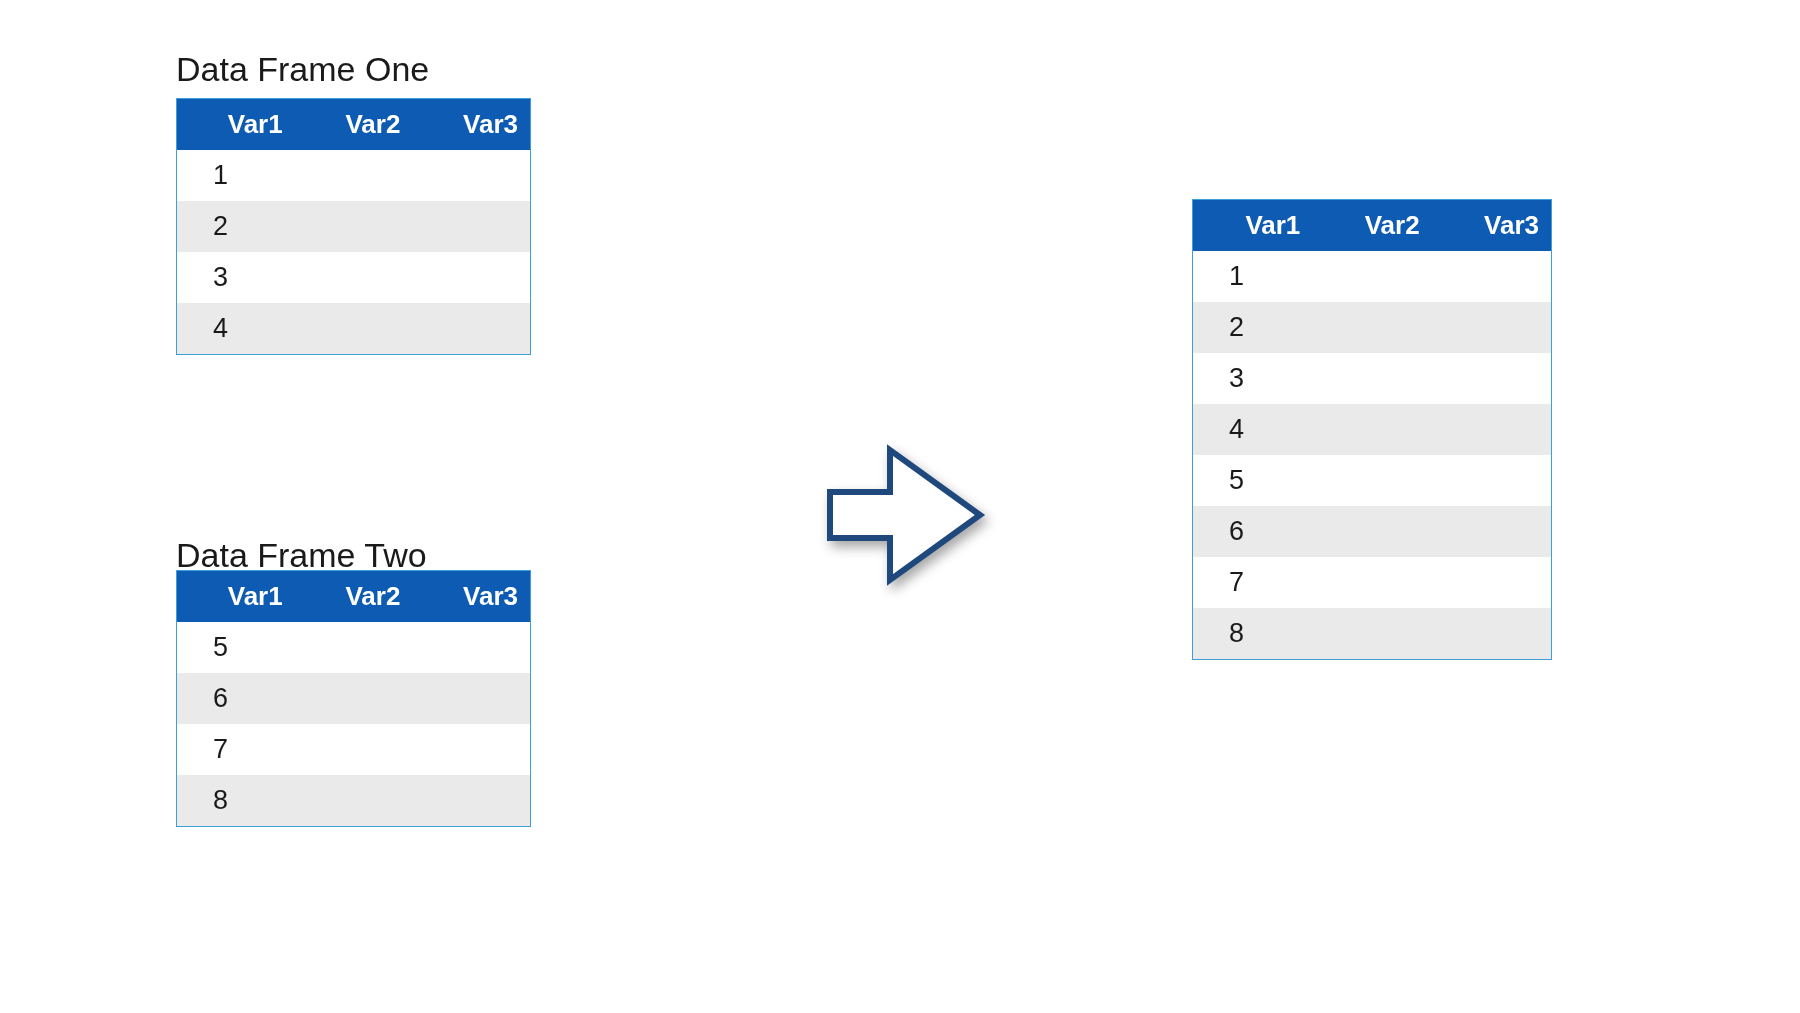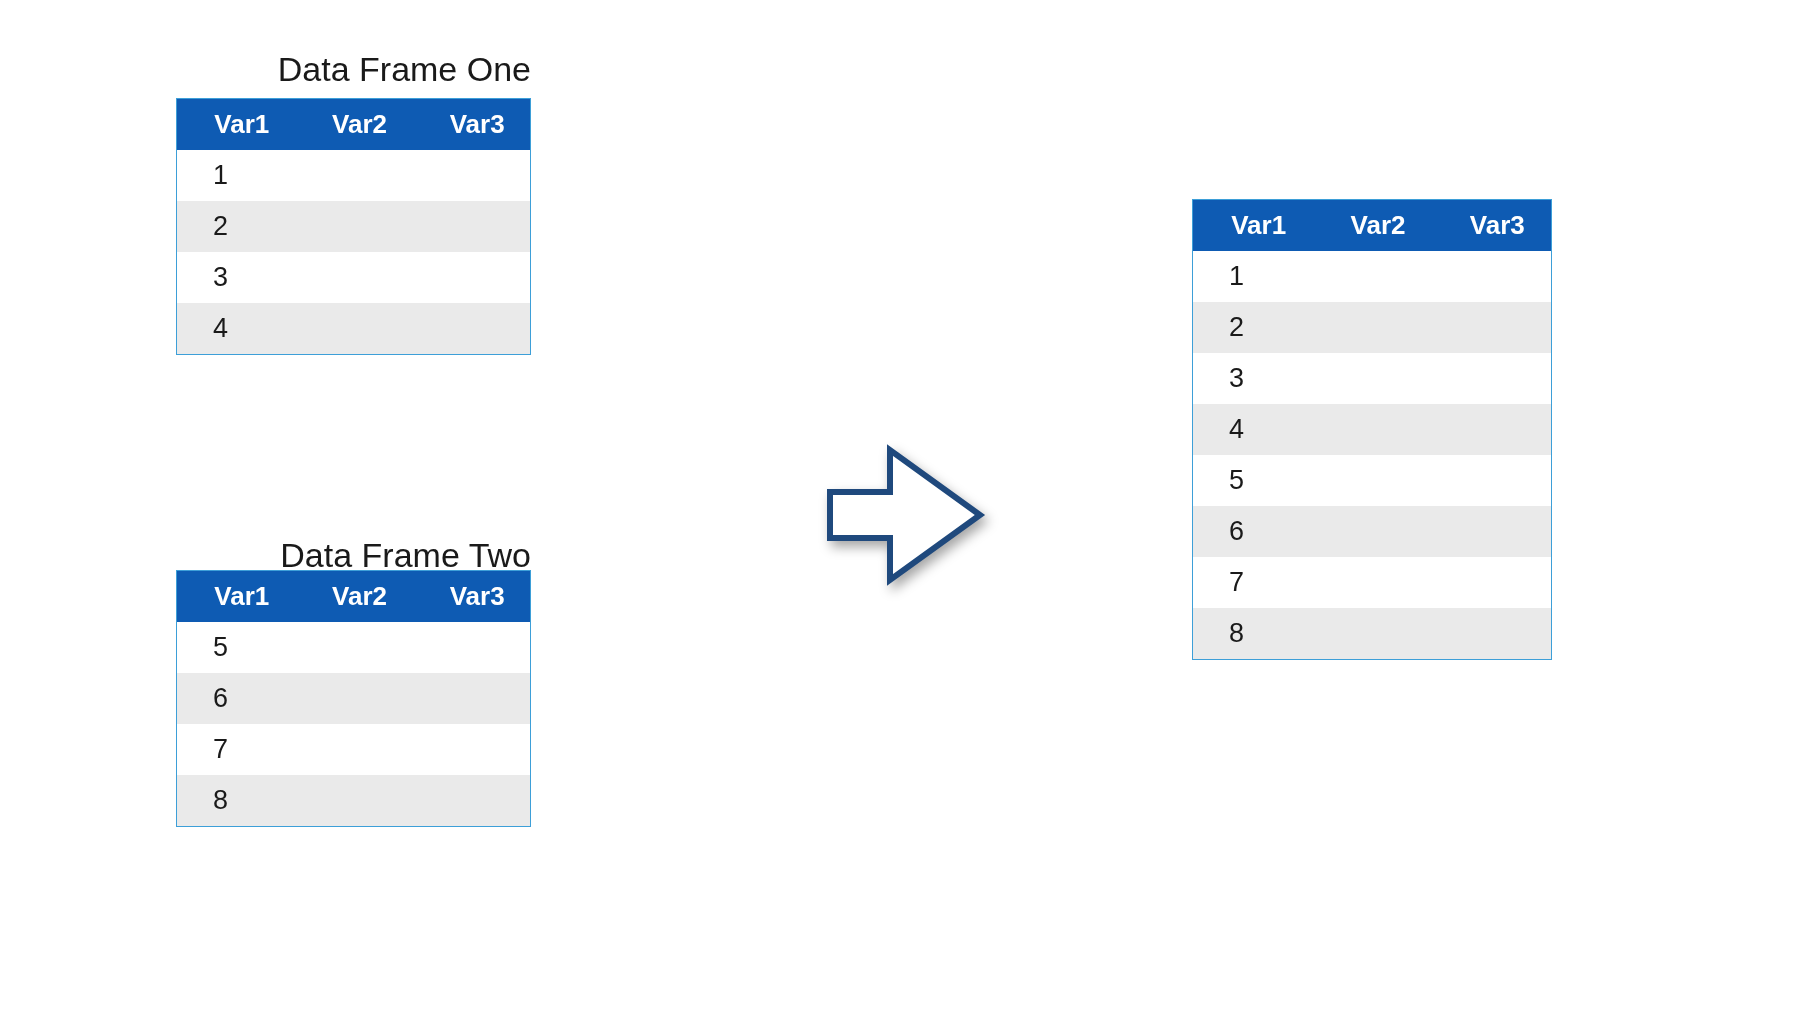--- a/index.html
+++ b/index.html
@@ -15,35 +15,35 @@
       position: relative;
     }
     .dataframe {
       position: absolute;
       border: 1px solid #3d9fd8;
     }
     .df-title {
       font-size: 34px;
       font-weight: 400;
       color: #1a1a1a;
-      text-align: right;
+      text-align: left;
       position: absolute;
       width: 100%;
     }
     .df-header {
       display: flex;
       background: #0e5bb3;
       color: white;
       font-weight: 700;
       font-size: 26px;
     }
     .df-header > div {
       flex: 1;
       padding: 10px 12px;
-      text-align: center;
+      text-align: right;
       padding-left: 24px;
     }
     .df-row {
       display: flex;
       font-size: 27px;
       color: #1a1a1a;
     }
     .df-row.odd {
       background: #ffffff;
     }

